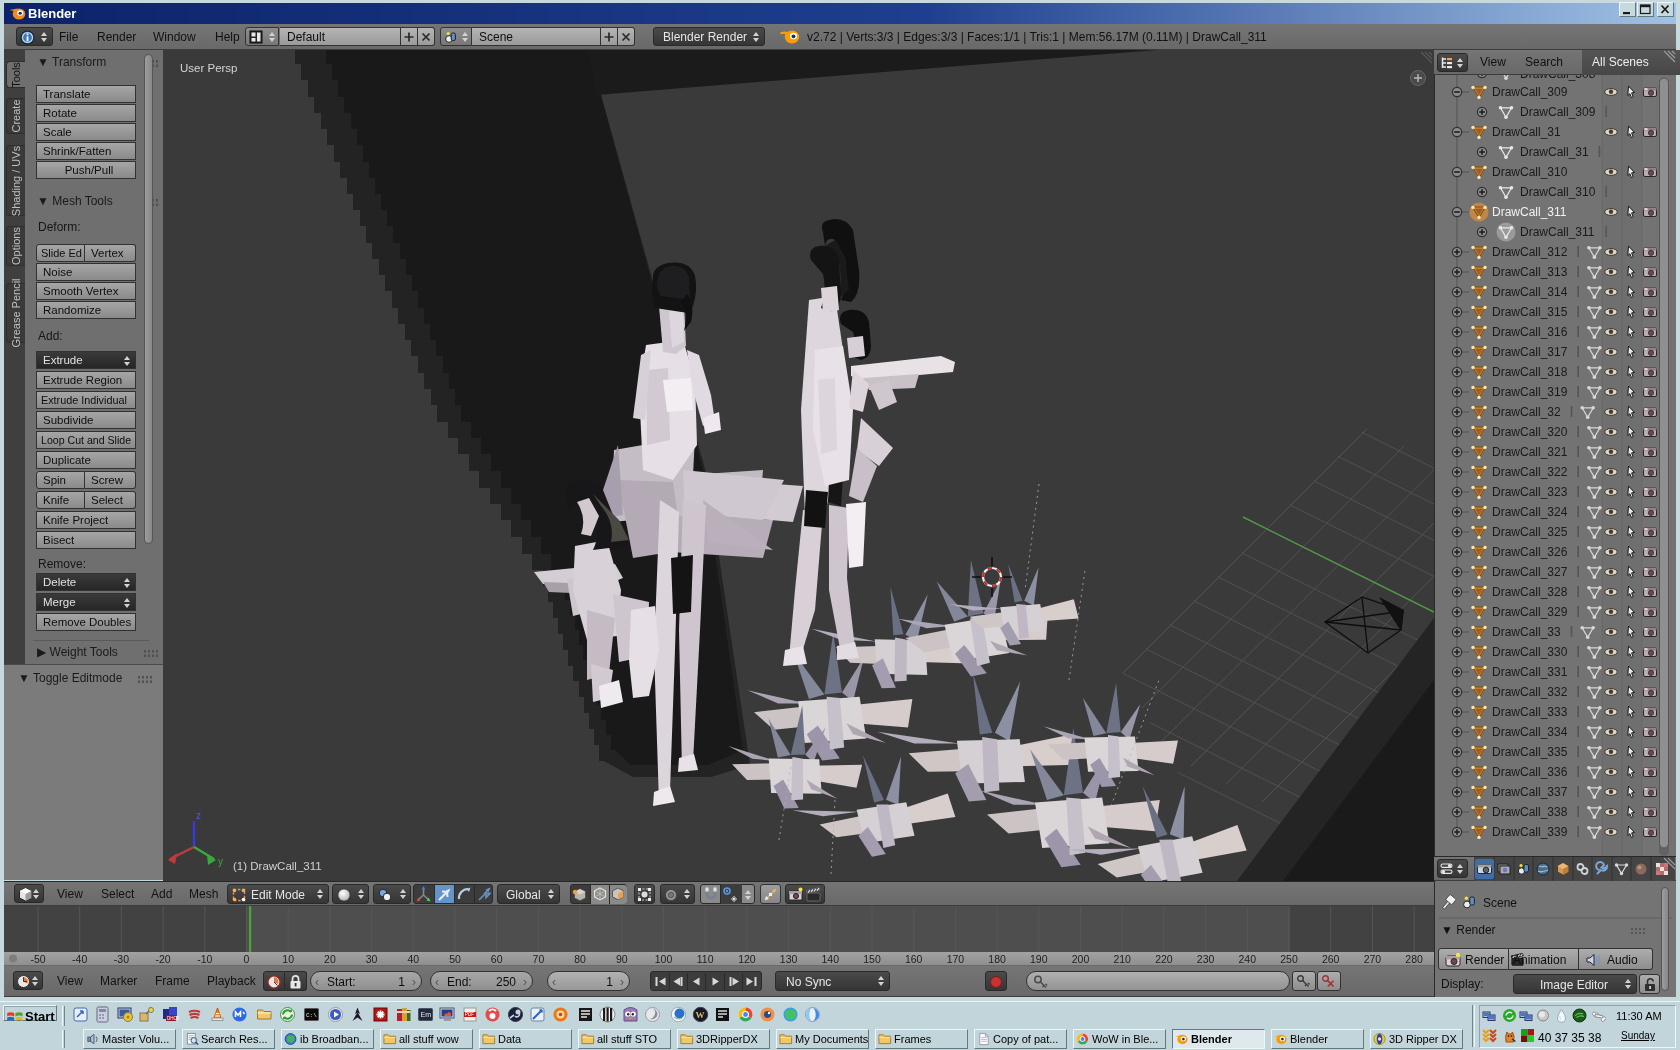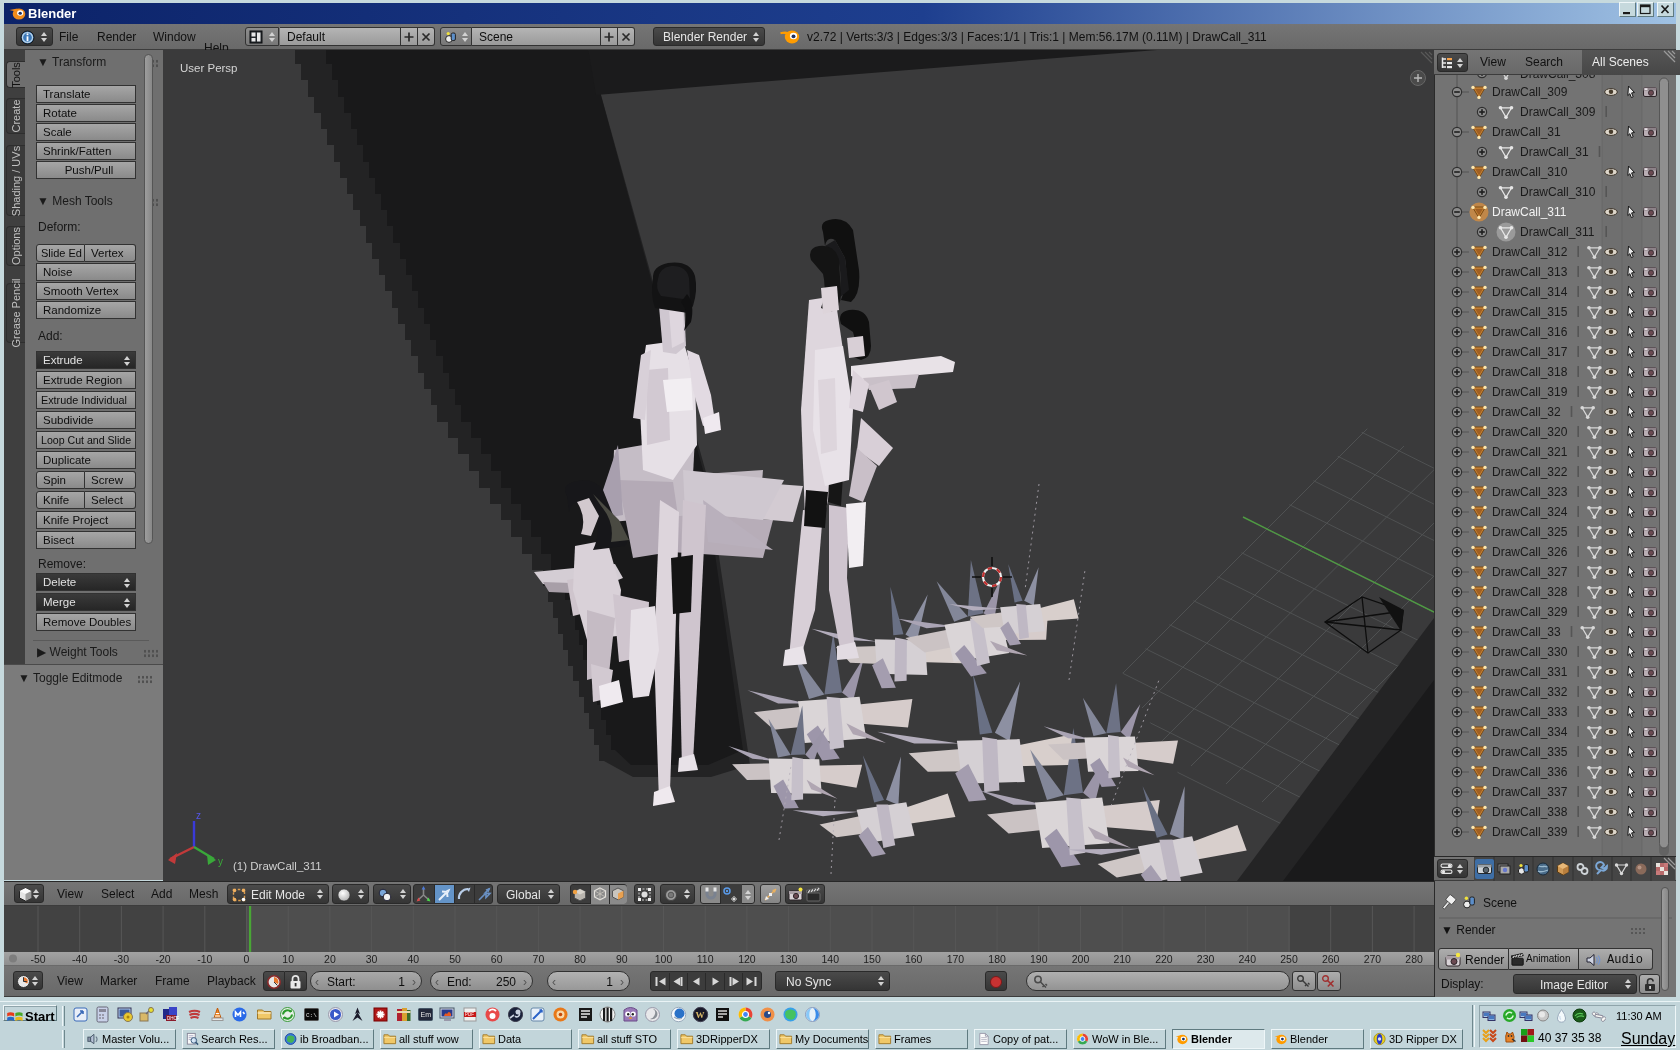--- a/index.html
+++ b/index.html
@@ -123,21 +123,21 @@
         <circle cx="7.5" cy="7.5" r="6.5" fill="#3b77b8" stroke="#16191c"></circle>
         <circle cx="7.5" cy="7.5" r="5" fill="none" stroke="#bcd6ea" stroke-width="1.2"></circle>
         <rect x="6.6" y="6.3" width="1.8" height="5" fill="#fff"></rect>
         <rect x="6.6" y="3.4" width="1.8" height="1.8" fill="#fff"></rect>
       </svg>
       <div class="updn"></div>
     </div>
     <div class="menu" style="left:55px;">File</div>
     <div class="menu" style="left:93px;">Render</div>
     <div class="menu" style="left:149px;">Window</div>
-    <div class="menu" style="left:200px;margin-top:11px;">Help</div>
+    <div class="menu" style="left:211px;">Help</div>
     <div class="lbtn" style="left:241px;top:3px;width:34px;height:19px;border-radius:3px 0 0 3px;background:linear-gradient(#8e8e8e,#777);">
       <svg class="abs" style="left:3px;top:2px;" width="14" height="14" viewBox="0 0 14 14">
         <rect x="1" y="1" width="12" height="12" fill="#23272b" stroke="#0c0e10"></rect>
         <rect x="2.5" y="2.5" width="4" height="4" fill="#e8e8e8"></rect>
         <rect x="8" y="2.5" width="3.5" height="9" fill="#e8e8e8"></rect>
         <rect x="2.5" y="8" width="4" height="3.5" fill="#e8e8e8"></rect>
       </svg>
       <div class="updn" style="right:1px;"></div>
     </div>
     <div class="lbtn" style="left:276px;top:3px;width:121px;height:19px;border-radius:0;border-left:none;background:linear-gradient(#b5b5b5,#9a9a9a);">
@@ -1762,28 +1762,28 @@
             <circle cx="13" cy="3" r="2.2" fill="#f5e642"></circle>
           </svg>
       <span style="position:absolute;left:26px;top:4px;">Render</span>
         </div>
     <div class="lbtn" style="left:74px;top:67px;width:70px;height:22px;border-radius:0;border-left:none;">
       <svg class="abs" style="left:2px;top:4px;" width="14" height="14" viewBox="0 0 16 16">
             <rect x="1" y="6" width="13" height="8" rx="1" fill="#2a2a2a" stroke="#111"></rect>
             <path d="M1 6 L14 3 L13 0.5 L0 3.5 Z" fill="#3a3a3a" stroke="#111"></path>
             <path d="M2 5.6 L4 3.2 M5 4.9 L7 2.5 M8 4.2 L10 1.8 M11 3.5 L13 1.2" stroke="#ddd" stroke-width="1.2"></path>
           </svg>
-      <span style="position:absolute;left:17px;top:4px;font-size:10px;">Animation</span>
+      <span style="position:absolute;left:4px;top:4px;font-size:12px;">Animation</span>
         </div>
     <div class="lbtn" style="left:144px;top:67px;width:74px;height:22px;border-radius:0 3px 3px 0;border-left:none;">
       <svg class="abs" style="left:6px;top:3px;" width="16" height="16" viewBox="0 0 16 16">
             <path d="M2 6 H5 L9 2.5 V13.5 L5 10 H2 Z" fill="#cfd4e2" stroke="#223"></path>
             <path d="M11 5 a4 4 0 0 1 0 6 M13 3.5 a6.5 6.5 0 0 1 0 9" fill="none" stroke="#7a96c8" stroke-width="1.4"></path>
           </svg>
-      <span style="position:absolute;left:28px;top:4px;font-family:Liberation Mono, monospace;">Audio</span>
+      <span style="position:absolute;left:28px;top:4px;">Audio</span>
         </div>
     <div style="position:absolute;left:6px;top:96px;font-size:12px;color:#111;">Display:</div>
     <div class="dbtn" style="left:78px;top:93px;width:124px;height:20px;">
       <span style="position:absolute;left:26px;top:3px;">Image Editor</span>
           <div class="updn"></div>
         </div>
     <div class="lbtn" style="left:204px;top:93px;width:21px;height:20px;">
       <svg class="abs" style="left:3px;top:2px;" width="14" height="15" viewBox="0 0 14 15">
             <rect x="2" y="7" width="10" height="7" rx="1" fill="#2e2e2e"></rect>
             <path d="M4.5 7 V4.5 a2.8 2.8 0 0 1 5.6 0" fill="none" stroke="#2e2e2e" stroke-width="1.6"></path>
@@ -2411,15 +2411,15 @@
         <circle cx="9.5" cy="8" r="0.9" fill="#333"></circle>
         <path d="M10 11 l3.5 2.5" stroke="#333" stroke-width="1.5"></path>
       </svg>
 <svg class="abs" style="left:1520px;top:26px;" width="15" height="15" viewBox="0 0 15 15">
         <rect x="1" y="1" width="6.5" height="6.5" fill="#18a018"></rect>
         <rect x="7.5" y="1" width="6.5" height="6.5" fill="#a01818"></rect>
         <rect x="1" y="7.5" width="6.5" height="6.5" fill="#701010"></rect>
         <rect x="7.5" y="7.5" width="6.5" height="6.5" fill="#28c828"></rect>
       </svg>
 <div style="position:absolute;left:1538px;top:29px;width:70px;font-size:12px;color:#000;">40 37 35 38</div>
-<div style="position:absolute;left:1621px;top:28px;width:52px;font-size:16px;color:#000;text-decoration:underline;">Sunday</div>
+<div style="position:absolute;left:1621px;top:28px;width:52px;font-size:10px;color:#000;text-decoration:underline;">Sunday</div>
 </div>
 </div>
 
 </body></html>

